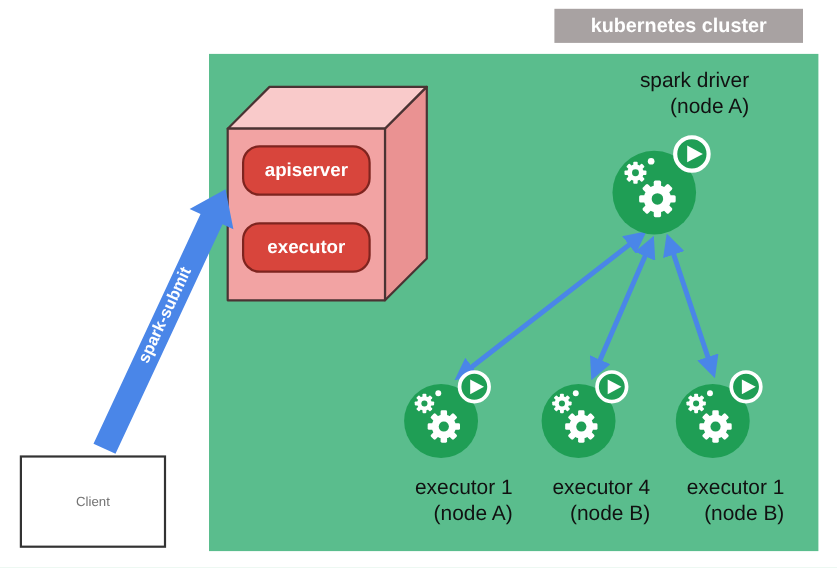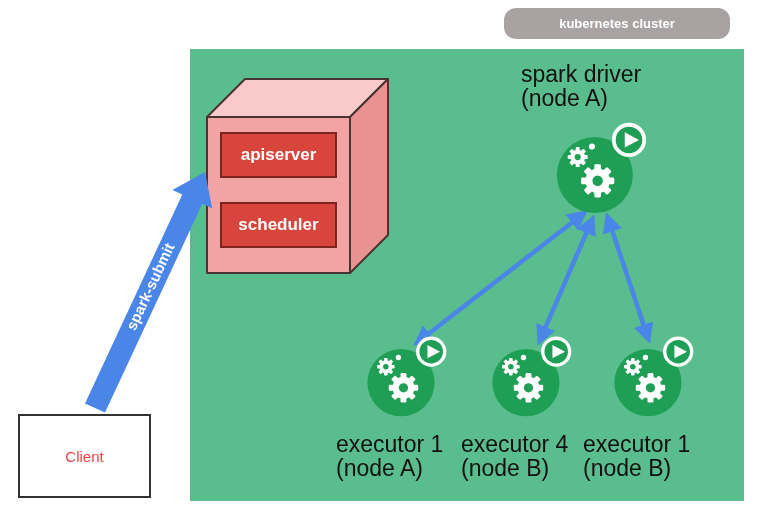--- a/index.html
+++ b/index.html
@@ -12,43 +12,43 @@
     --cube-top:#f9caca;
     --cube-right:#ea9292;
     --cube-stroke:#4a3333;
     --badge-gray:#a8a2a2;
   }
   html,body{margin:0;padding:0;background:#ffffff;}
   body{font-family:"Liberation Sans","DejaVu Sans",sans-serif;}
   .canvas{position:relative;width:761px;height:516px;background:#ffffff;overflow:hidden;}
   .cluster-bg{position:absolute;left:190px;top:49px;width:554px;height:452px;background:var(--cluster-bg);}
   .badge{position:absolute;left:504px;top:8px;width:226px;height:31px;background:var(--badge-gray);
-         color:#ffffff;font-weight:bold;font-size:13px;line-height:31px;text-align:center;border-radius:12px;}
+         color:#ffffff;font-weight:bold;font-size:18px;line-height:31px;text-align:center;}
   .overlay{position:absolute;left:0;top:0;width:761px;height:516px;pointer-events:none;}
   .redbox{position:absolute;left:220px;width:117px;height:46px;background:var(--box-red);
-          border:2px solid var(--box-red-border);border-radius:0;box-sizing:border-box;
+          border:2px solid var(--box-red-border);border-radius:16px;box-sizing:border-box;
           color:#ffffff;font-weight:bold;font-size:17px;line-height:42px;text-align:center;}
   .redbox.apiserver{top:132px;}
   .redbox.scheduler{top:202px;}
-  .node-label{position:absolute;text-align:left;font-size:23px;color:#111111;line-height:24px;}
+  .node-label{position:absolute;text-align:right;font-size:19px;color:#111111;line-height:24px;}
   .driver-label{left:521px;top:62px;width:160px;}
   .exec-label{top:432px;width:130px;}
   .exec-label.e1{left:336px;}
   .exec-label.e2{left:461px;}
   .exec-label.e3{left:583px;}
   .pod{position:absolute;}
   .pod.driver{left:553px;top:120px;}
   .pod.e1{left:364px;top:334px;}
   .pod.e2{left:489px;top:334px;}
   .pod.e3{left:611px;top:334px;}
   .spark-submit-label{position:absolute;left:80px;top:278px;width:140px;text-align:center;
           color:#ffffff;font-weight:bold;font-size:15px;transform:rotate(-65deg);}
   .client-box{position:absolute;left:18px;top:414px;width:133px;height:84px;background:#ffffff;
           border:2px solid #333333;box-sizing:border-box;display:flex;align-items:center;justify-content:center;
-          font-size:15px;color:#ef4444;}
+          font-size:12px;color:#737373;}
 </style>
 </head>
 <body>
 
 <div class="canvas">
 
   <div class="cluster-bg"></div>
 
   <div class="badge">kubernetes cluster</div>
 
@@ -89,21 +89,21 @@
     <g stroke="var(--arrow-blue,#4a86e8)" stroke-width="4.5" stroke-linecap="round">
       <line x1="583" y1="214" x2="418" y2="342" marker-start="url(#arrowhead)" marker-end="url(#arrowhead)"></line>
       <line x1="592" y1="220" x2="540" y2="340" marker-start="url(#arrowhead)" marker-end="url(#arrowhead)"></line>
       <line x1="608" y1="218" x2="648" y2="338" marker-start="url(#arrowhead)" marker-end="url(#arrowhead)"></line>
     </g>
 
     <polygon points="205,172 212.2,208.5 202.3,203.8 105,412.6 85,403.4 182.3,194.6 172.4,189.9" fill="var(--arrow-blue,#4a86e8)"></polygon>
   </svg>
 
   <div class="redbox apiserver">apiserver</div>
-  <div class="redbox scheduler">scheduler</div>
+  <div class="redbox scheduler">executor</div>
 
   <div class="node-label driver-label">
     <div>spark driver</div>
     <div>(node A)</div>
   </div>
 
   <svg class="pod driver" width="95" height="95" viewBox="0 0 100 100">
       <use href="#pod"></use>
     </svg>
   <svg class="pod e1" width="84" height="84" viewBox="0 0 100 100">

